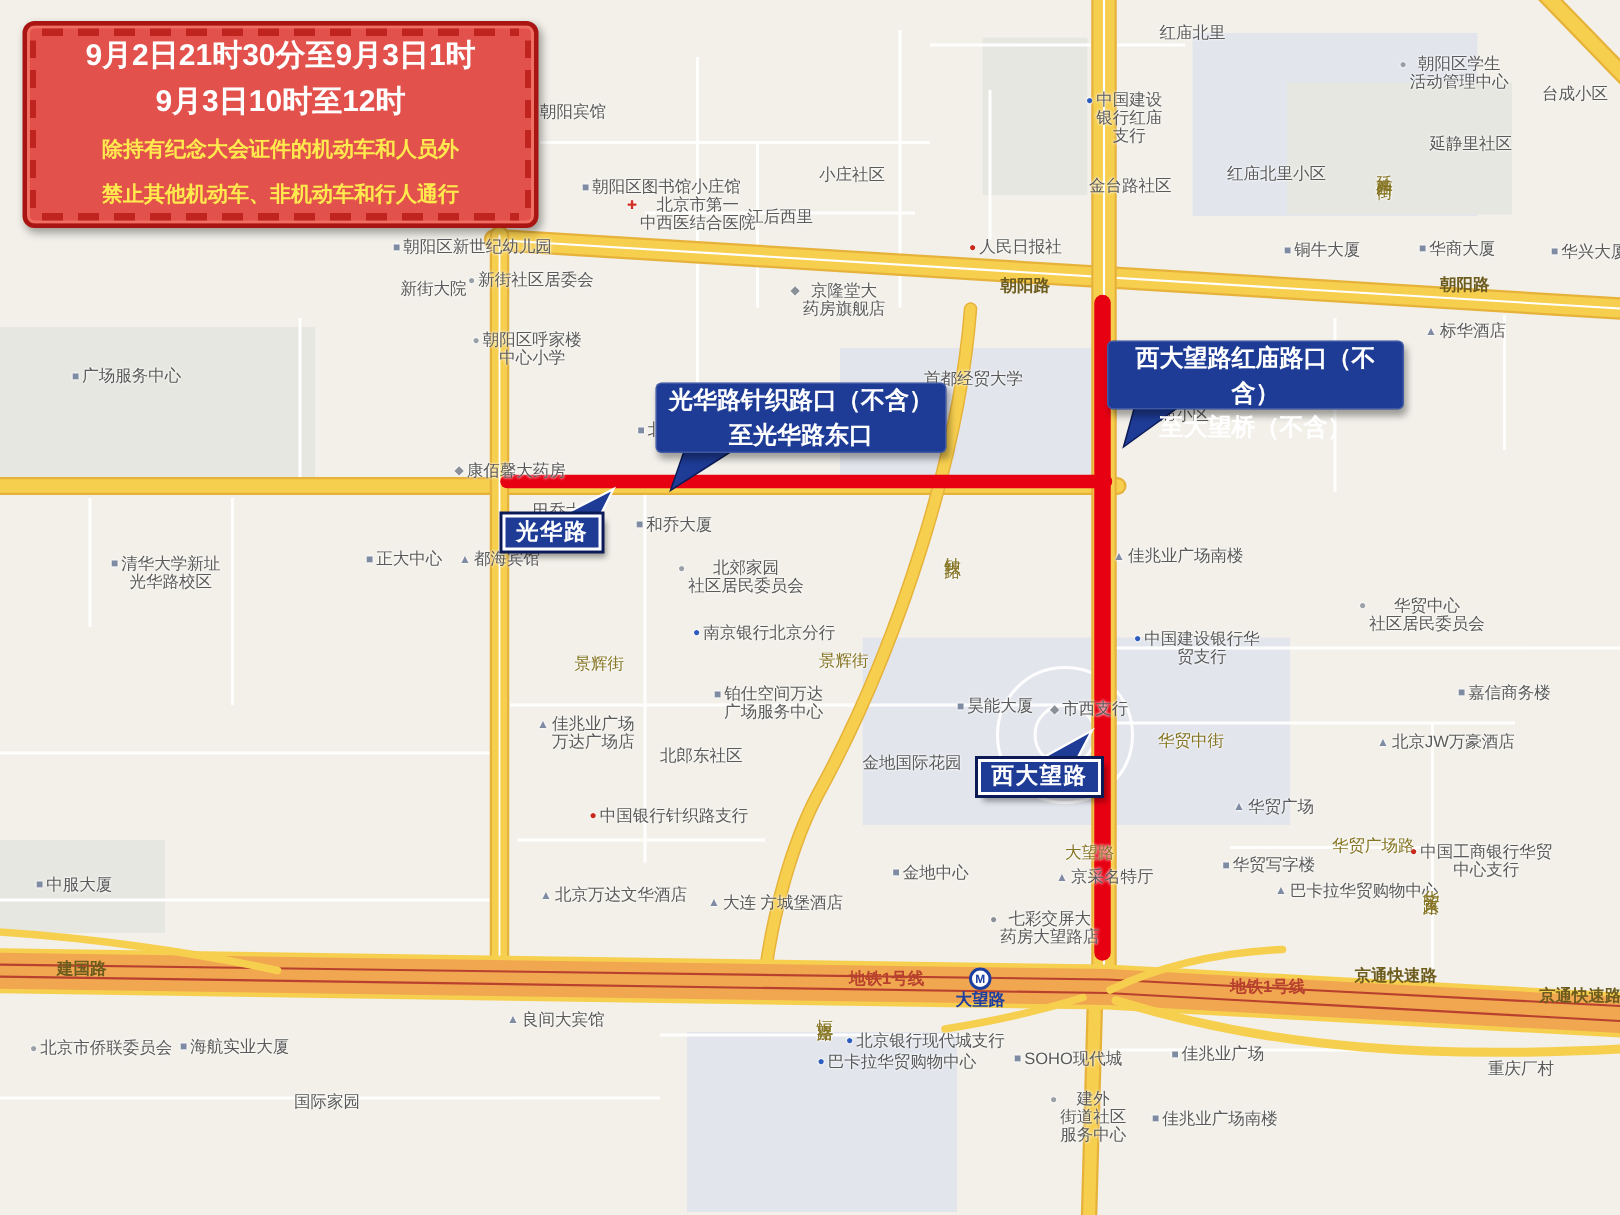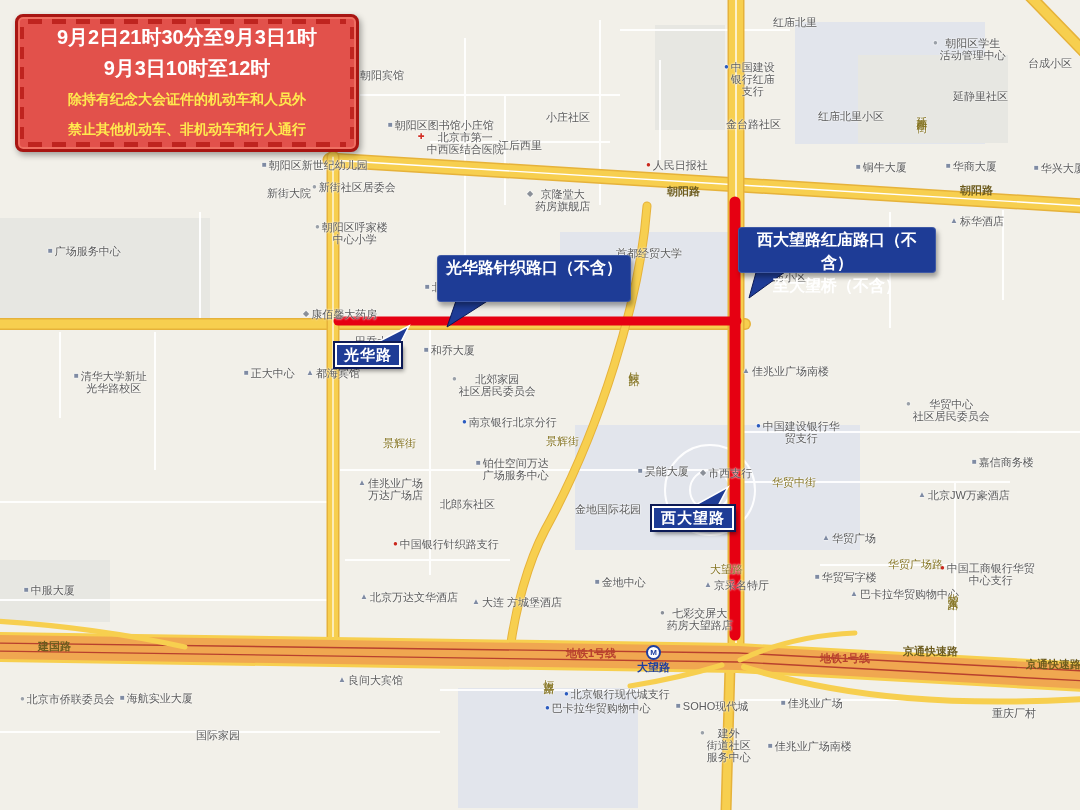--- a/index.html
+++ b/index.html
@@ -440,21 +440,21 @@
           <span>华贸中心</span>
           <span>社区居民委员会</span>
         </span>
       </div>
       <div class="lbl" style="left: 972px; top: 456px;">
         <span class="ic" style="color: rgb(127, 139, 163);">■</span>
         <span class="lines">
           <span>嘉信商务楼</span>
         </span>
       </div>
-      <div class="lbl street" style="left: 772px; top: 476px;">
+      <div class="lbl street" style="left: 772px; top: 488px;">
         <span class="lines">
           <span>华贸中街</span>
         </span>
       </div>
       <div class="lbl" style="left: 918px; top: 489px;">
         <span class="ic" style="color: rgb(127, 139, 163);">▲</span>
         <span class="lines">
           <span>北京JW万豪酒店</span>
         </span>
       </div>
@@ -647,20 +647,21 @@
 
   <div class="road-tag" id="tag-guanghua">
     <span>光华路</span>
   </div>
   <div class="road-tag" id="tag-xidawang">
     <span>西大望路</span>
   </div>
 
   <div class="callout" id="callout-guanghua">
     <div>光华路针织路口（不含）</div>
+    <div>至光华路东口</div>
   </div>
   <div class="callout" id="callout-xidawang">
     <div>西大望路红庙路口（不含）</div>
     <div>至大望桥（不含）</div>
   </div>
 
   <div class="banner">
     <div class="strip top"></div>
     <div class="strip bottom"></div>
     <div class="strip left"></div>

